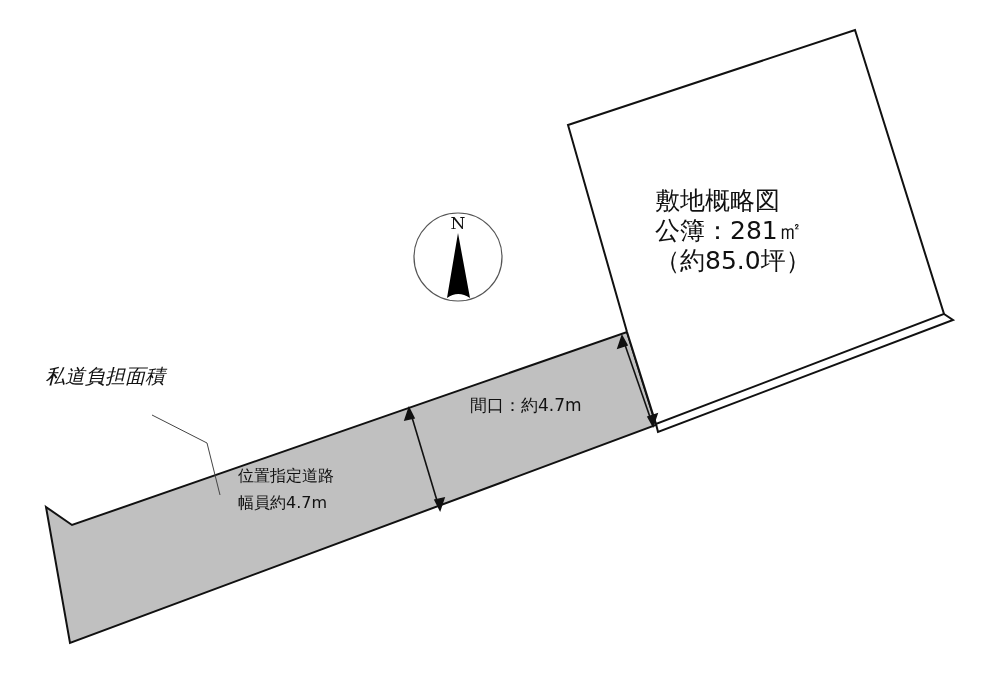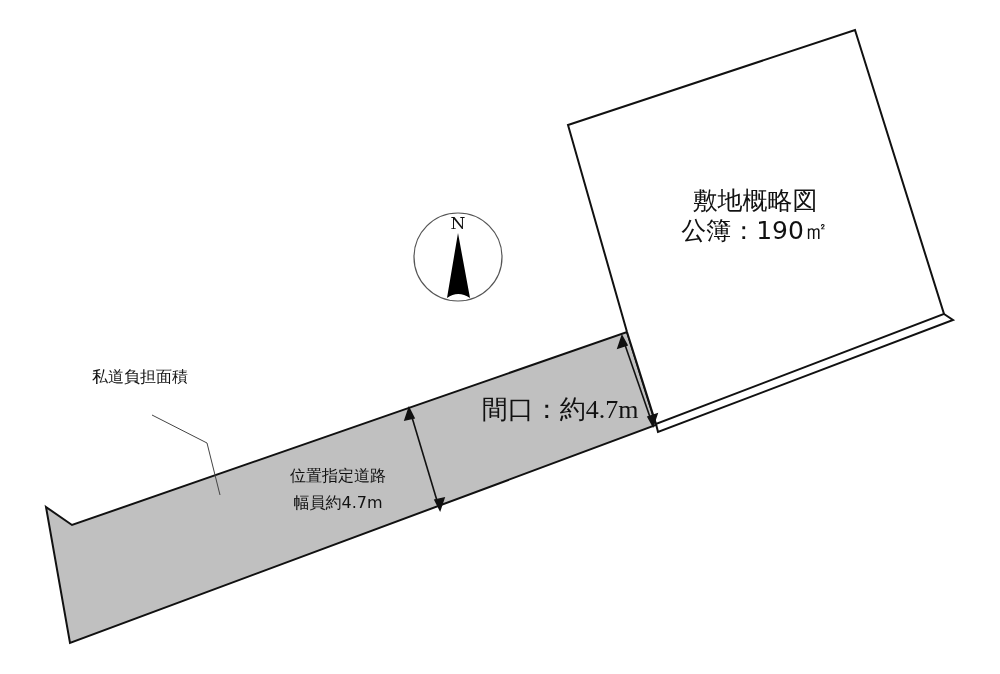--- a/index.html
+++ b/index.html
@@ -1,22 +1,22 @@
 <!DOCTYPE html>
 <html><head>
   <meta charset="utf-8">
   <style>
     html, body { margin: 0; padding: 0; background: #ffffff; }
     body { width: 1000px; height: 674px; position: relative; overflow: hidden; font-family: "DejaVu Sans", sans-serif; }
     #diagram { position: absolute; left: 0; top: 0; }
-    .lbl { position: absolute; color: #111; text-align: center; white-space: nowrap; line-height: 1.1; }
+    .lbl { position: absolute; color: #111; white-space: nowrap; line-height: 1.1; }
     .lot-label { left: 655px; top: 186px; width: 200px; font-size: 25px; line-height: 30px; }
     .road-label { left: 238px; top: 462px; width: 200px; font-size: 16px; line-height: 27px; }
-    .frontage-label { left: 470px; top: 396px; width: 180px; font-size: 26px; font-family: Liberation Serif, serif; }
-    .private-label { left: 45px; top: 367px; width: 190px; font-size: 16px; line-height: 19px; }
+    .frontage-label { left: 470px; top: 396px; width: 180px; font-size: 17px; }
+    .private-label { left: 45px; top: 367px; width: 190px; font-size: 20px; line-height: 19px; font-style: italic; }
   </style>
 </head>
 <body>
 
 <svg id="diagram" width="1000" height="674" viewBox="0 0 1000 674" xmlns="http://www.w3.org/2000/svg">
 
   <polygon points="46,507 72,525 627,332 656,425 70,643" fill="#c0c0c0" stroke="#111" stroke-width="2" stroke-linejoin="miter"></polygon>
 
   <polygon points="568,125 855,30 944,314 656,424 627,332" fill="#ffffff" stroke="#111" stroke-width="2"></polygon>
 
@@ -38,21 +38,22 @@
 
   <g>
     <circle cx="458" cy="257" r="44" fill="#fff" stroke="#555" stroke-width="1.2"></circle>
     <path d="M458,233 L470,298 Q458,290 447,298 Z" fill="#000"></path>
     <text x="458" y="229" text-anchor="middle" font-family="DejaVu Serif, serif" font-size="17" fill="#111">N</text>
   </g>
 </svg>
 
 <div class="lbl lot-label">
   <div>敷地概略図</div>
-  <div>公簿：190㎡</div>
+  <div>公簿：281㎡</div>
+  <div>（約85.0坪）</div>
 </div>
 
 <div class="lbl road-label">
   <div>位置指定道路</div>
   <div>幅員約4.7m</div>
 </div>
 
 <div class="lbl frontage-label">間口：約4.7m</div>
 
 <div class="lbl private-label">

